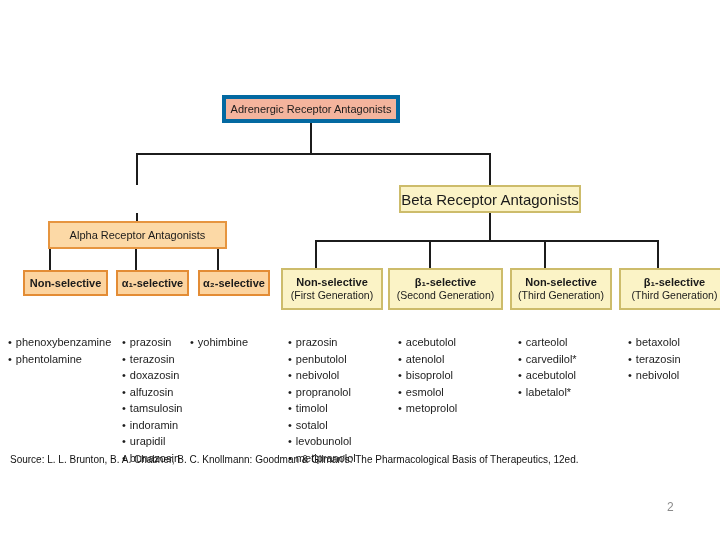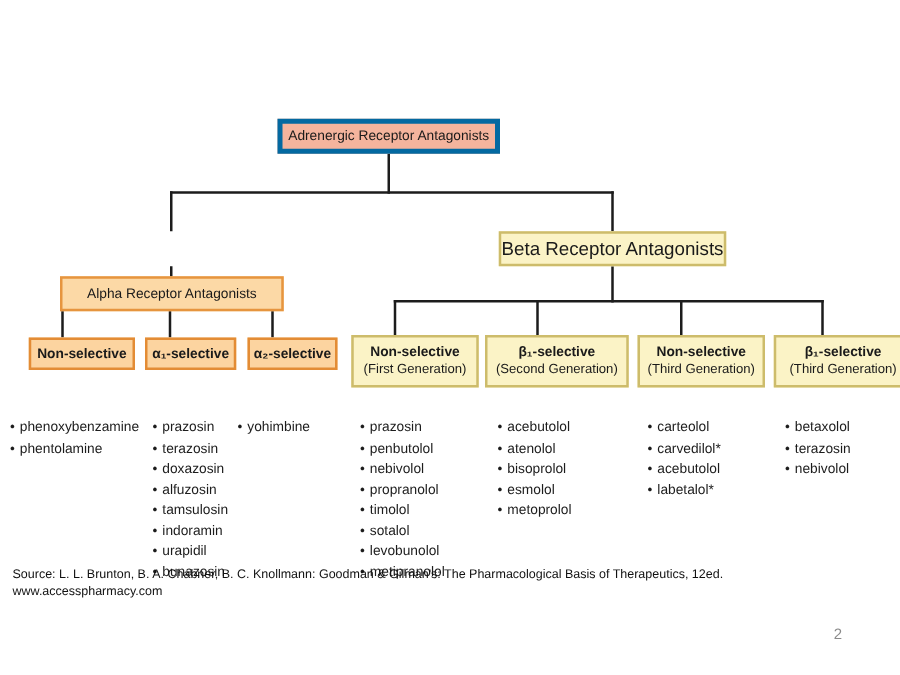--- a/index.html
+++ b/index.html
@@ -222,18 +222,17 @@
         <span>terazosin</span>
       </div>
       <div class="drug-item">
         <span class="bullet">•</span>
         <span>nebivolol</span>
       </div>
     </div>
 
   <div class="footer">
     <div>Source: L. L. Brunton, B. A. Chabner, B. C. Knollmann: Goodman &amp; Gilman's: The Pharmacological Basis of Therapeutics, 12ed.</div>
-    <div>www.accesspharmacy.com</div>
   </div>
 
   <div class="page-num">2</div>
 
 </div>
 
 </body></html>

